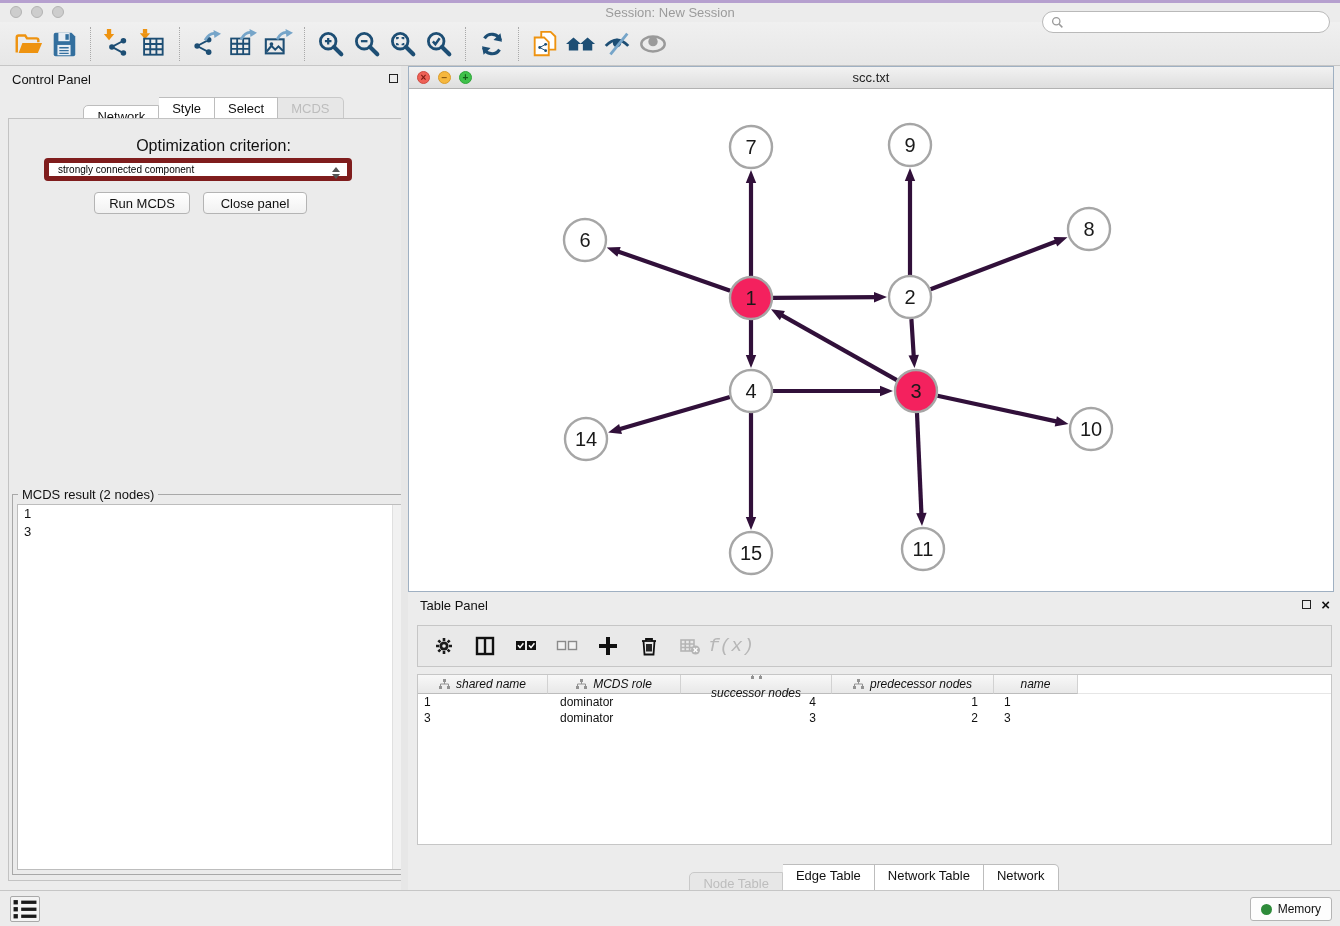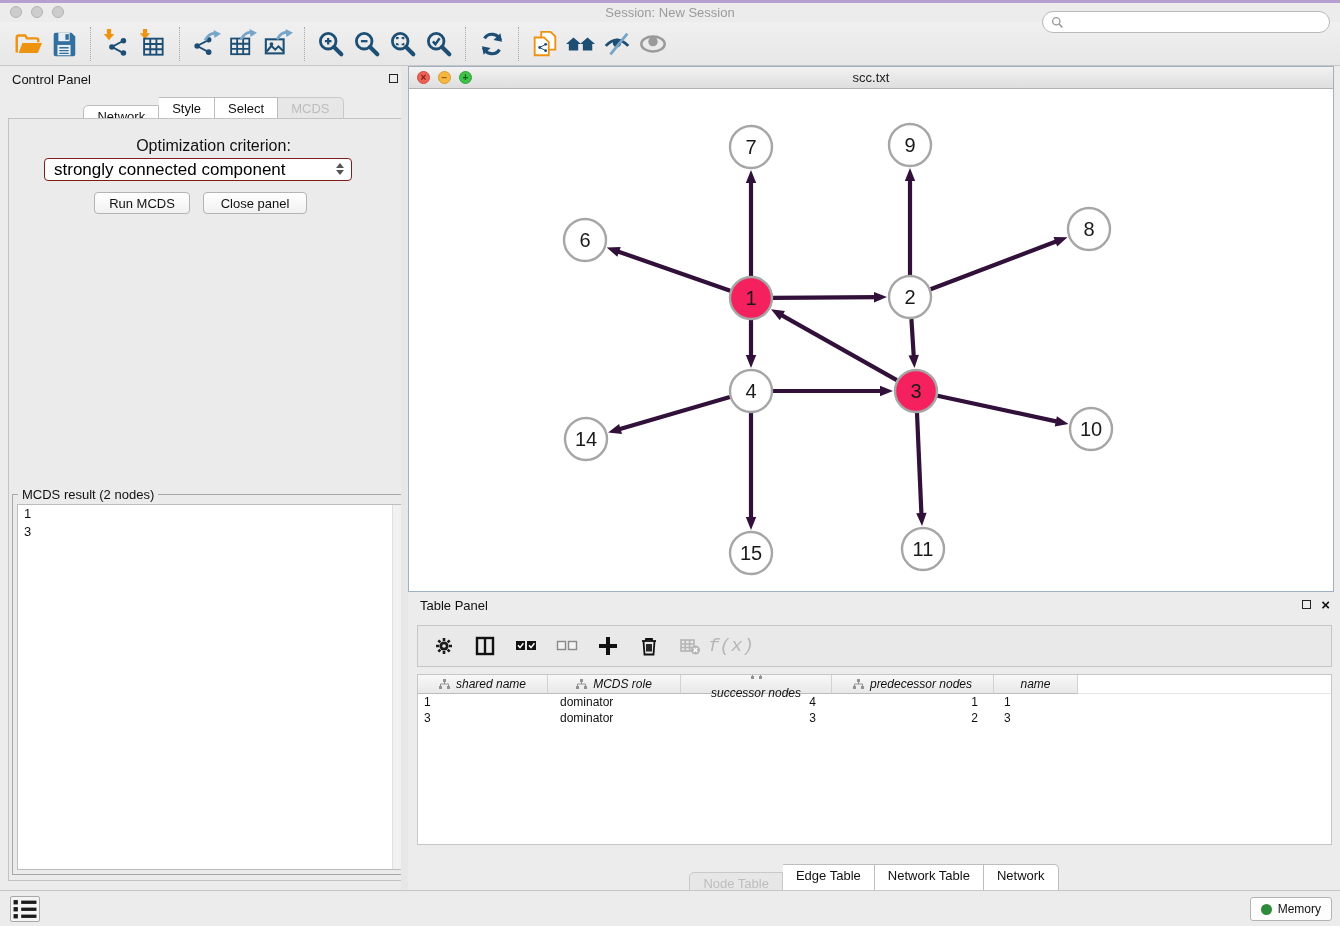--- a/index.html
+++ b/index.html
@@ -31,21 +31,21 @@
 
   .tabs-row { position:absolute; left:0; right:0; display:flex; justify-content:center; }
   #cp-tabs { top:31px; }
   .tab { font-size:13px; padding:3px 13px 4px; background:#fff; border:1px solid #bdbdbd; border-left:none; color:#111; cursor:pointer; white-space:nowrap; }
   .tab:first-child { border-left:1px solid #bdbdbd; border-radius:5px 0 0 5px;margin-top:8px; }
   .tab:last-child { border-radius:0 5px 5px 0; }
   .tab.active { background:#e7e7e7; color:#bdbdbd; border-color:#c9c9c9; }
 
   #cp-content { position:absolute; left:8px; right:8px; top:52px; bottom:9px; background:#ebebeb; border:1px solid #c3c3c3; }
   #opt-label { position:absolute; left:0; right:0; top:18px; text-align:center; font-size:16px; color:#111; }
-  #criterion-select { position:absolute; left:35px; top:39px; width:308px; height:23px; background:#fff; border:1px solid #7f1d1d; border-radius:4px; display:flex; align-items:center; padding:0 22px 0 9px; font-size:17px; cursor:pointer; }
+  #criterion-select { position:absolute; left:35px; top:39px; width:308px; height:23px; background:#fff; border:5px solid #7f1d1d; border-radius:4px; display:flex; align-items:center; padding:0 22px 0 9px; font-size:10px; cursor:pointer; }
   #criterion-select .stepper { position:absolute; right:7px; top:4px; display:flex; flex-direction:column; gap:2px; }
   #criterion-select .stepper i { width:0; height:0; border-left:4px solid transparent; border-right:4px solid transparent; }
   #criterion-select .stepper i.up { border-bottom:5px solid #555; }
   #criterion-select .stepper i.down { border-top:5px solid #555; }
   .cp-btn { position:absolute; top:73px; height:22px; background:linear-gradient(#ffffff,#f1f1f1); border:1px solid #b4b4b4; border-radius:4px; font-size:13px; font-family:"Liberation Sans",sans-serif; cursor:pointer; color:#111; }
   #run-btn { left:85px; width:96px; }
   #close-btn { left:194px; width:104px; }
 
   #result-group { position:absolute; left:3px; right:9px; top:375px; bottom:5px; border:1px solid #a8a8a8; }
   #result-legend { position:absolute; top:-8px; left:5px; background:#ebebeb; padding:0 4px; font-size:13px; color:#111; }

